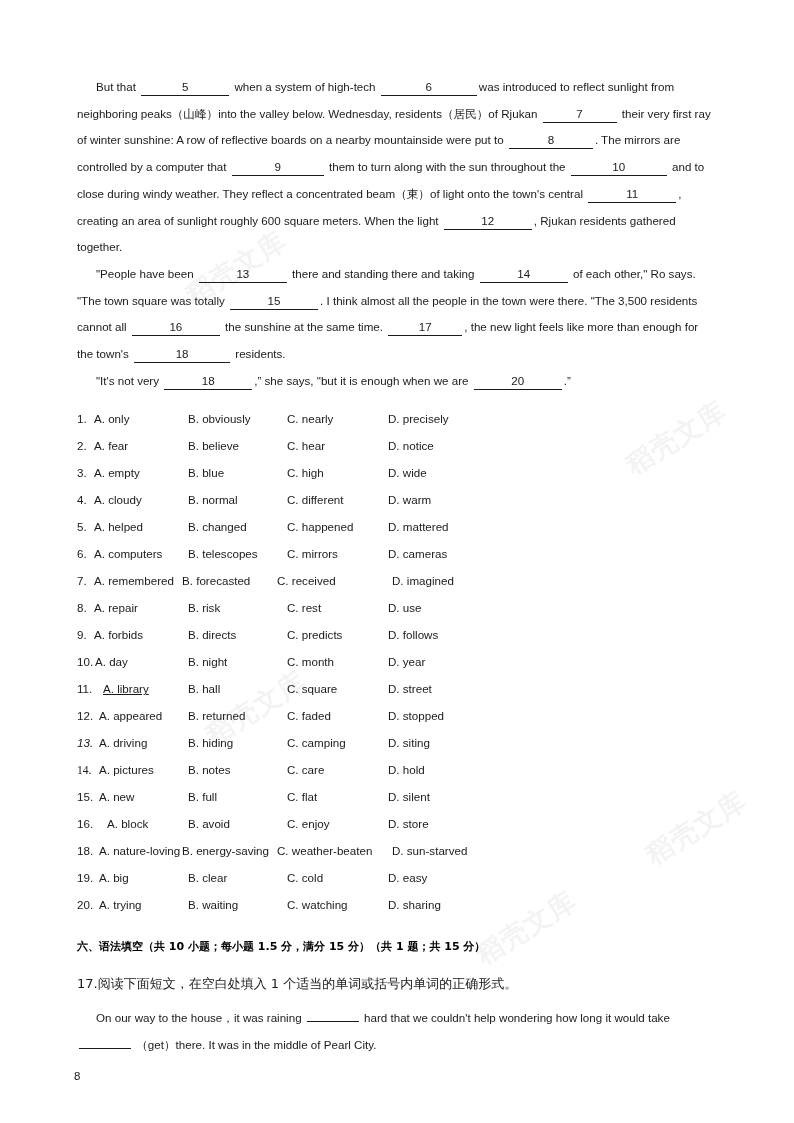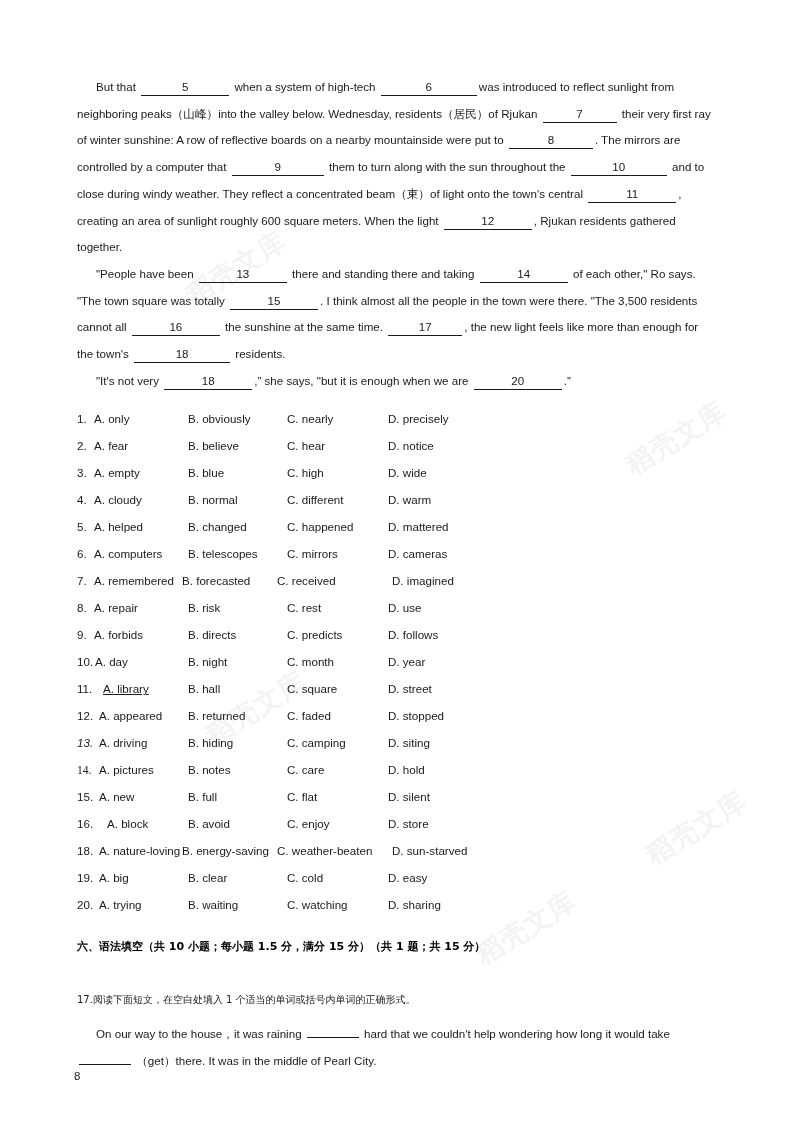--- a/index.html
+++ b/index.html
@@ -102,22 +102,22 @@
   .section-heading {
     margin-top: 16px;
     font-family: "DejaVu Sans", "Liberation Sans", sans-serif;
     font-size: 11px;
     font-weight: bold;
     color: #000000;
     line-height: 26px;
     letter-spacing: 0px;
   }
   .q-line {
-    margin-top: 28px;
-    font-size: 10px;
+    margin-top: 12px;
+    font-size: 13px;
     line-height: 24px;
     color: #1a1a1a;
     font-family: "DejaVu Sans", "Liberation Sans", sans-serif;
   }
   .gf-passage {
     margin-top: 9px;
     font-size: 11.6px;
     line-height: 26.5px;
     color: #1a1a1a;
   }

